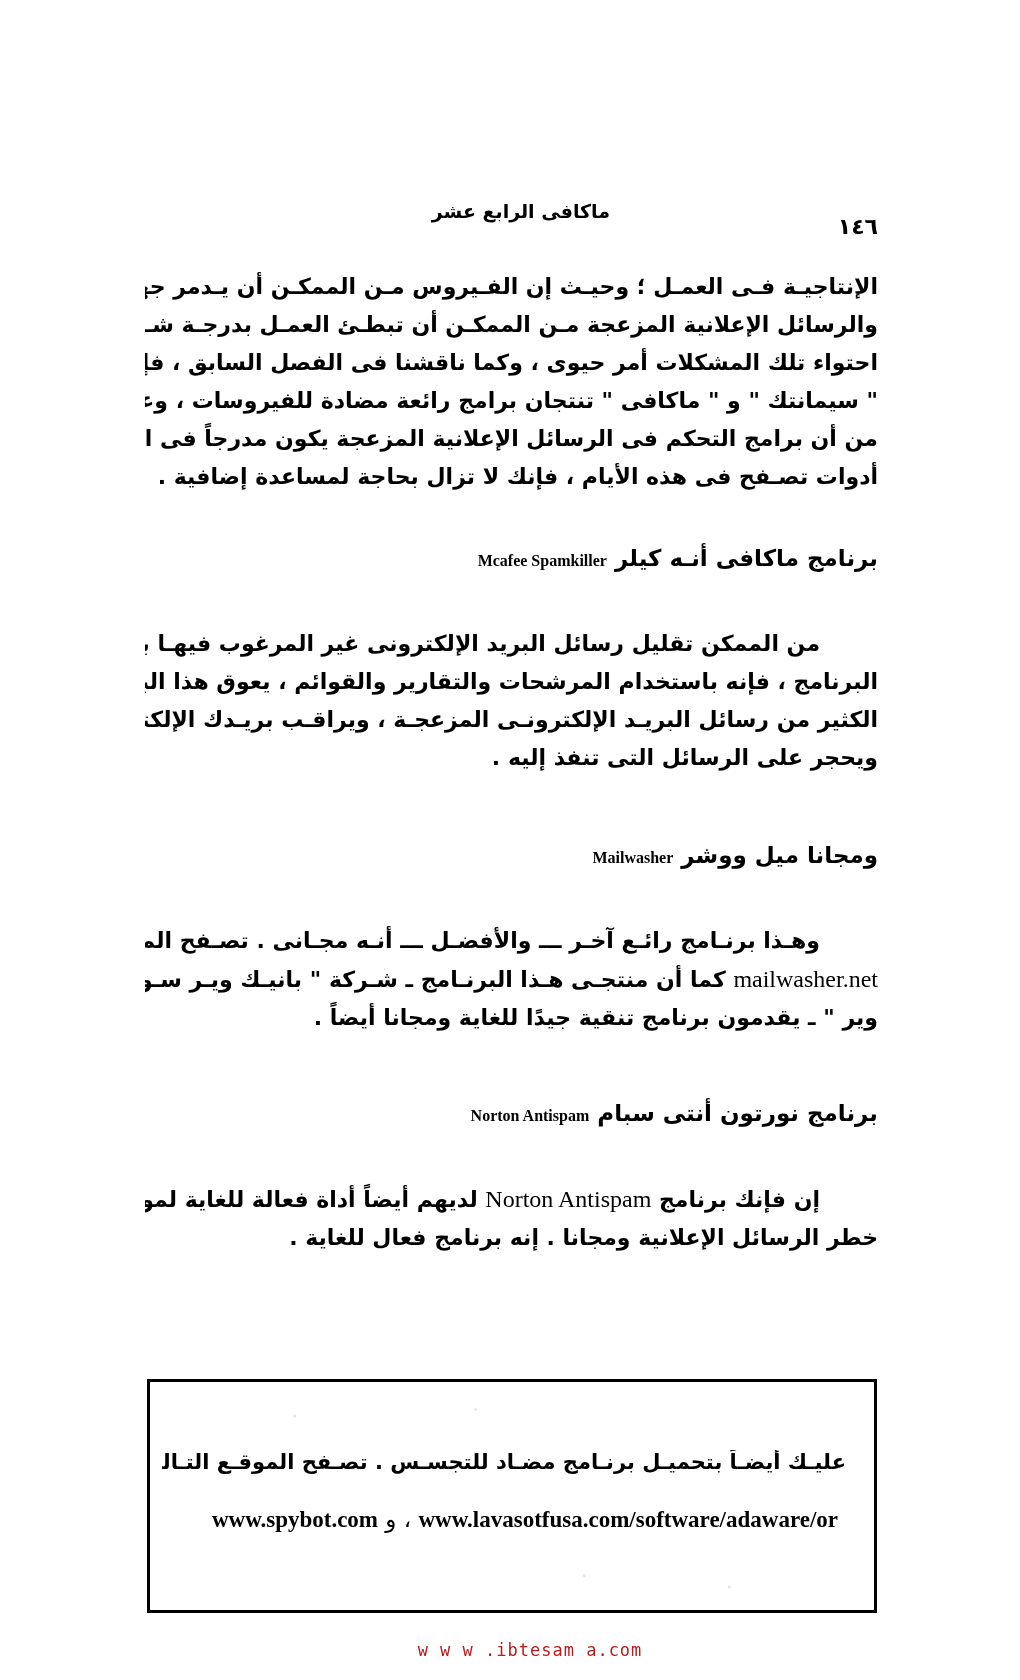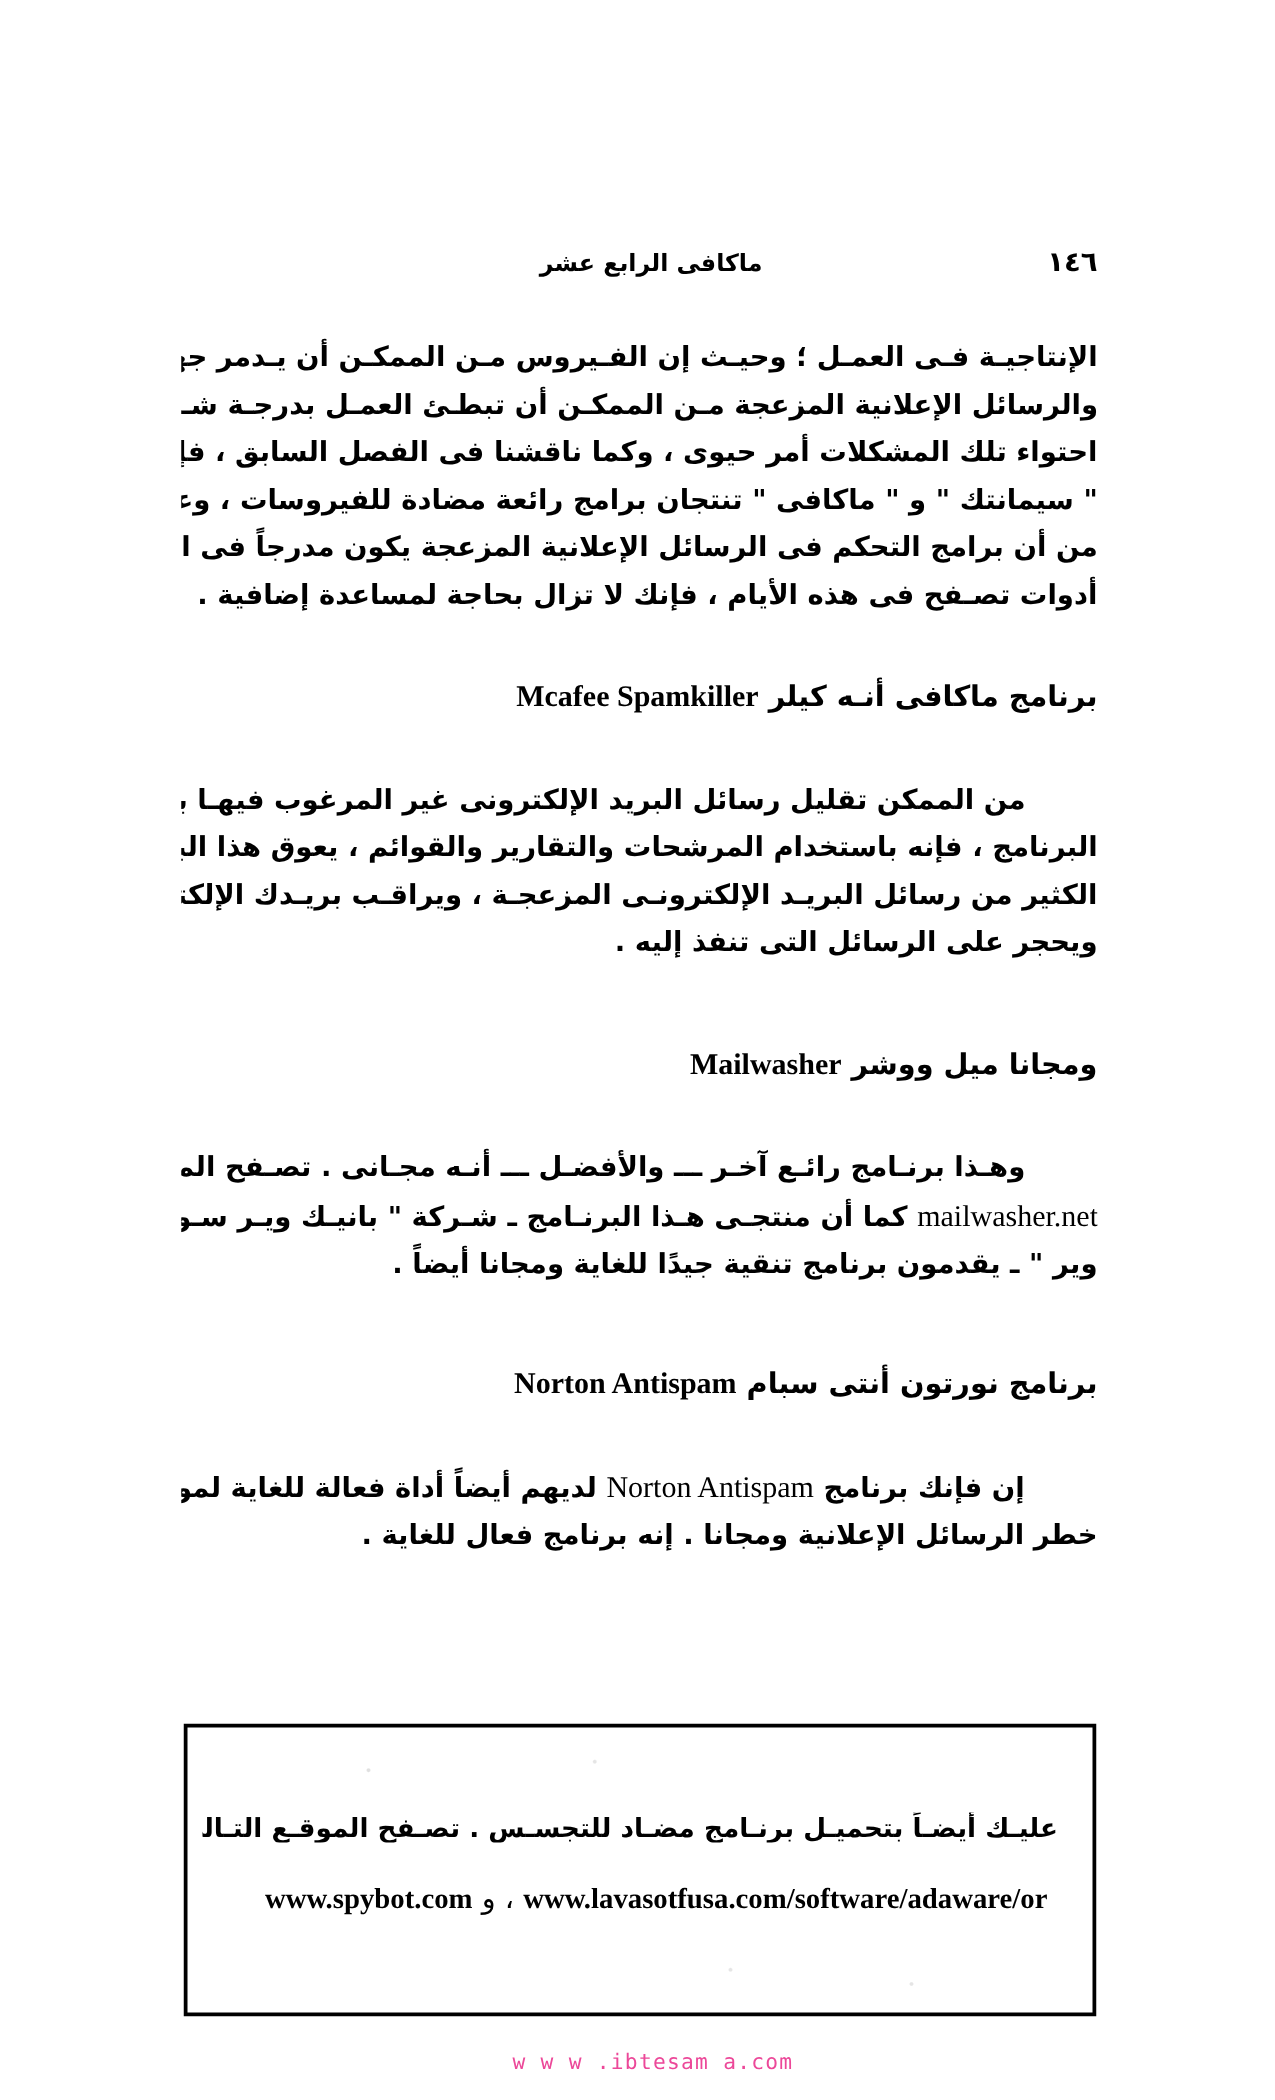--- a/index.html
+++ b/index.html
@@ -19,21 +19,21 @@
       position: absolute;
       top: 198px;
       left: 145px;
       width: 733px;
       height: 36px;
       direction: rtl;
     }
     .page-number {
       position: absolute;
       right: 0;
-      top: 0;
+      top: 16px;
       font-weight: bold;
       font-size: 22px;
       letter-spacing: 1px;
     }
     .chapter-title {
       position: absolute;
       right: 268px;
       top: 2px;
       font-weight: bold;
       font-size: 19px;
@@ -76,21 +76,21 @@
     .section-heading {
       font-weight: bold;
       font-size: 23px;
       line-height: 40px;
       margin: 0;
       text-align: right;
       white-space: nowrap;
     }
     .section-heading .latin {
       font-weight: bold;
-      font-size: 24px;
+      font-size: 16px;
     }
     #p1 { margin-top: 0; }
     #h1 { margin-top: 42px; }
     #p2 { margin-top: 44px; }
     #h2 { margin-top: 58px; }
     #p3 { margin-top: 44px; }
     #h3 { margin-top: 56px; }
     #p4 { margin-top: 44px; }
     .note-box {
       position: absolute;
@@ -129,23 +129,24 @@
     }
     .note-line2 .latin {
       font-weight: bold;
       font-size: 23px;
     }
     .watermark {
       position: absolute;
       top: 1640px;
       left: 410px;
       width: 240px;
+      text-align: center;
       font-family: "DejaVu Sans Mono", monospace;
       font-size: 17px;
-      color: #ec4899;
+      color: #b91c1c;
       letter-spacing: 1px;
       white-space: nowrap;
     }
   </style>
 </head>
 <body>
 
 <div class="page-header">
   <span class="page-number">١٤٦</span>
   <span class="chapter-title">ماكافى الرابع عشر</span>

